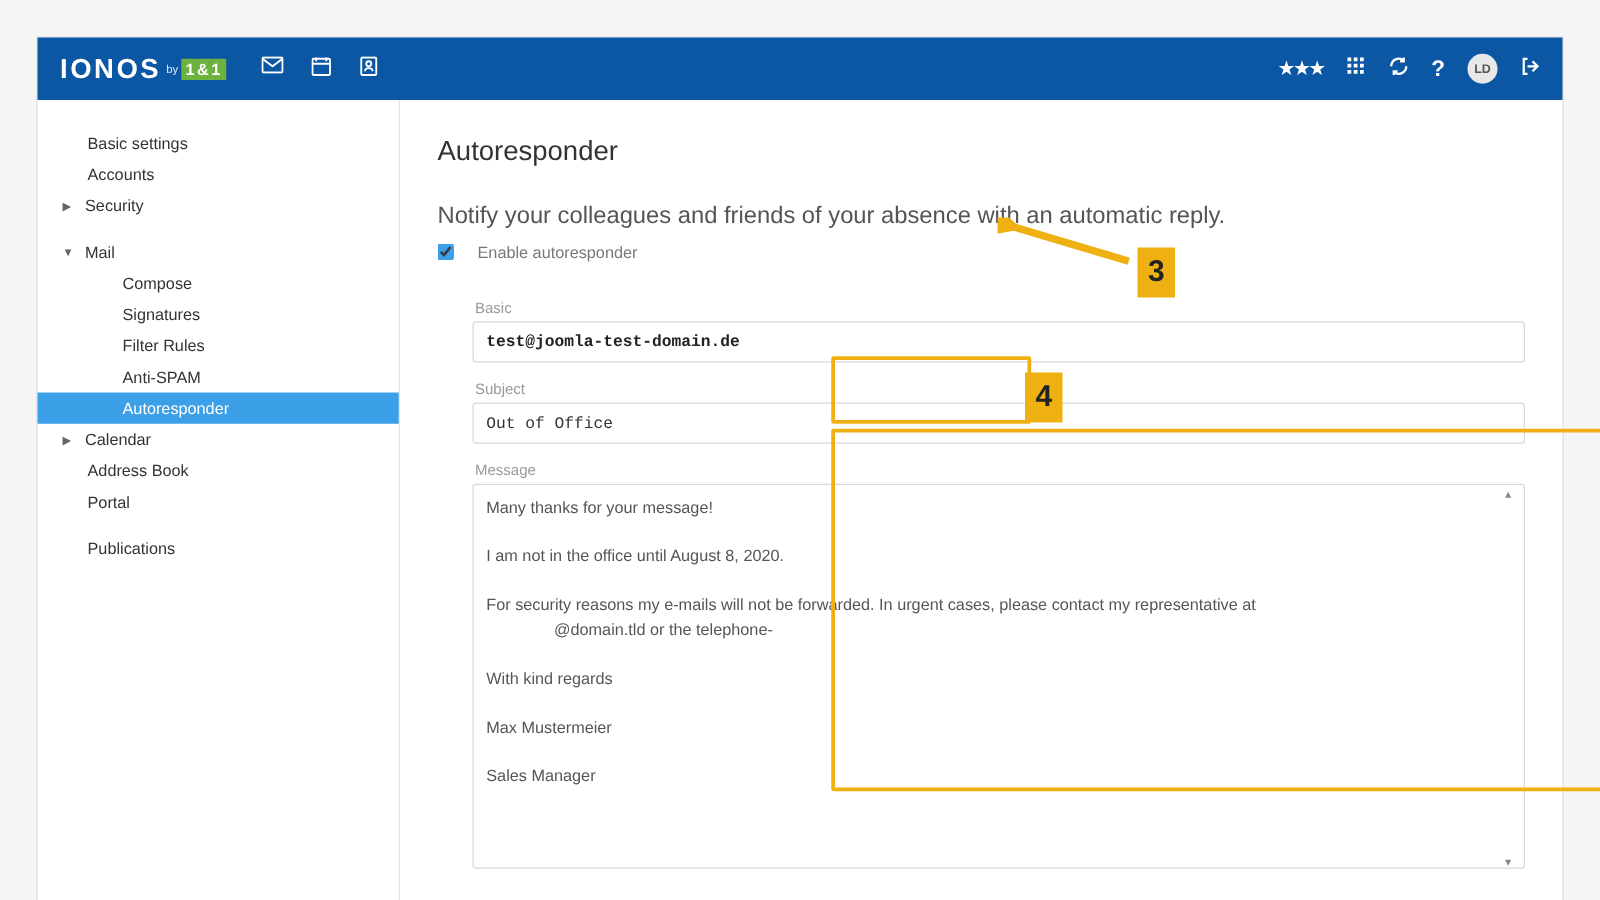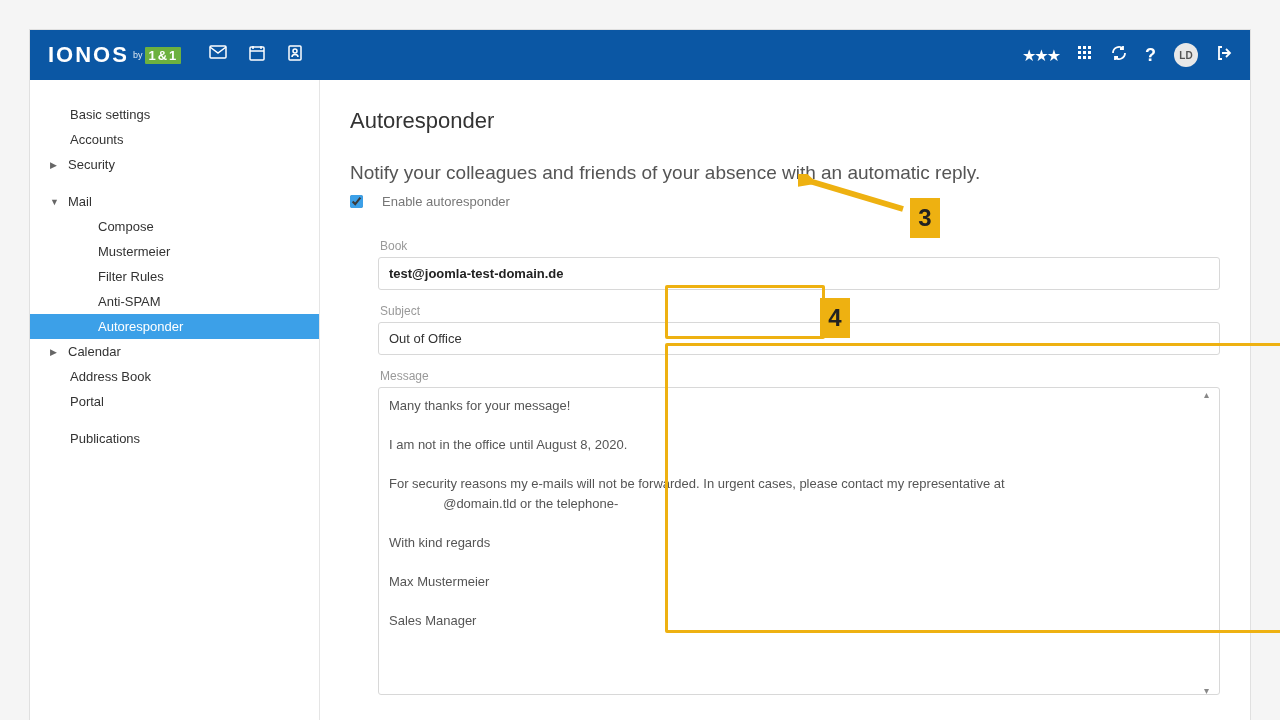--- a/index.html
+++ b/index.html
@@ -26,21 +26,21 @@
 .chevron { width: 12px; margin-right: 6px; font-size: 9px; color: #666; display: inline-block; }
 
 .main { flex: 1; padding: 28px 30px; position: relative; }
 .page-title { font-size: 22px; font-weight: normal; color: #333; margin-bottom: 28px; }
 .desc { color: #555; font-size: 19px; margin-bottom: 10px; }
 .check-row { display: flex; align-items: center; gap: 19px; color: #777; margin-bottom: 30px; }
 .check-row input { accent-color: #3ca0e8; }
 
 .field-block { margin-bottom: 14px; position: relative; }
 .field-label { color: #999; font-size: 12px; margin-bottom: 4px; padding-left: 2px; }
-.text-input { width: 100%; border: 1px solid #d8d8d8; border-radius: 3px; padding: 8px 10px; font-size: 13px; color: #333; }
+.text-input { width: 100%; border: 1px solid #d8d8d8; border-radius: 3px; padding: 8px 10px; font-size: 13px; color: #333; font-family: Liberation Mono, monospace; }
 .text-input.bold { font-weight: bold; color: #222; }
 textarea.text-input { height: 308px; resize: none; line-height: 1.5; color: #555; font-family: Arial, sans-serif; }
 
 
 .callout { position: absolute; background: #eeb111; color: #222; font-size: 24px; font-weight: bold; width: 30px; height: 40px; display: flex; align-items: center; justify-content: center; z-index: 5; }
 .callout.c3 { left: 590px; top: 118px; }
 .callout.c4 { left: 500px; top: 218px; }
 .arrow3 { position: absolute; left: 478px; top: 94px; width: 110px; height: 40px; z-index: 4; }
 .subject-highlight { position: absolute; border: 3px solid #eeb111; border-radius: 2px; pointer-events: none; z-index: 3; }
 .hl-subject { left: 345px; top: 205px; width: 160px; height: 54px; }
@@ -118,21 +118,21 @@
       <div class="sidebar-item">
           <span class="chevron">▶</span>
           <span>Security</span>
         </div>
 
       <div class="sidebar-item group">
           <span class="chevron">▼</span>
           <span>Mail</span>
         </div>
       <div class="sidebar-item sub">Compose</div>
-      <div class="sidebar-item sub">Mustermeier</div>
+      <div class="sidebar-item sub">Signatures</div>
       <div class="sidebar-item sub">Filter Rules</div>
       <div class="sidebar-item sub">Anti-SPAM</div>
       <div class="sidebar-item sub active">Autoresponder</div>
 
       <div class="sidebar-item">
           <span class="chevron">▶</span>
           <span>Calendar</span>
         </div>
       <div class="sidebar-item lvl1">Address Book</div>
       <div class="sidebar-item lvl1">Portal</div>
@@ -156,21 +156,21 @@
           </defs>
         <line x1="105" y1="35" x2="8" y2="6" stroke="#eeb111" stroke-width="6" marker-end="url(#ah)"></line>
       </svg>
       <div class="callout c3">3</div>
       <div class="callout c4">4</div>
       <div class="subject-highlight hl-subject"></div>
       <div class="subject-highlight hl-message"></div>
 
       <div style="padding-left:28px">
         <div class="field-block">
-          <div class="field-label">Book</div>
+          <div class="field-label">Basic</div>
           <input class="text-input bold" value="test@joomla-test-domain.de" style="">
         </div>
         <div class="field-block">
           <div class="field-label">Subject</div>
           <input class="text-input" value="Out of Office" style="">
         </div>
         <div class="field-block">
           <div class="field-label">Message</div>
           <div class="textarea-wrap">
             <textarea class="text-input" style="">Many thanks for your message!

